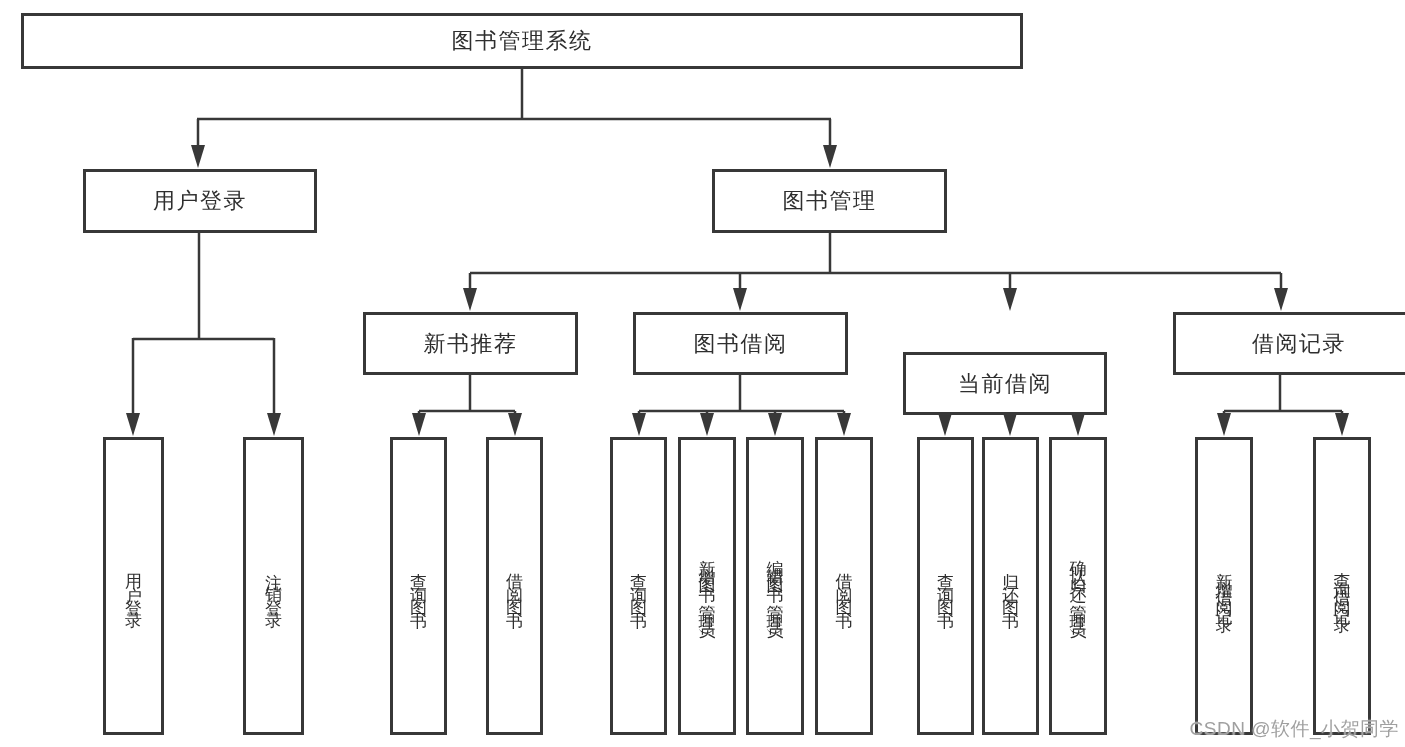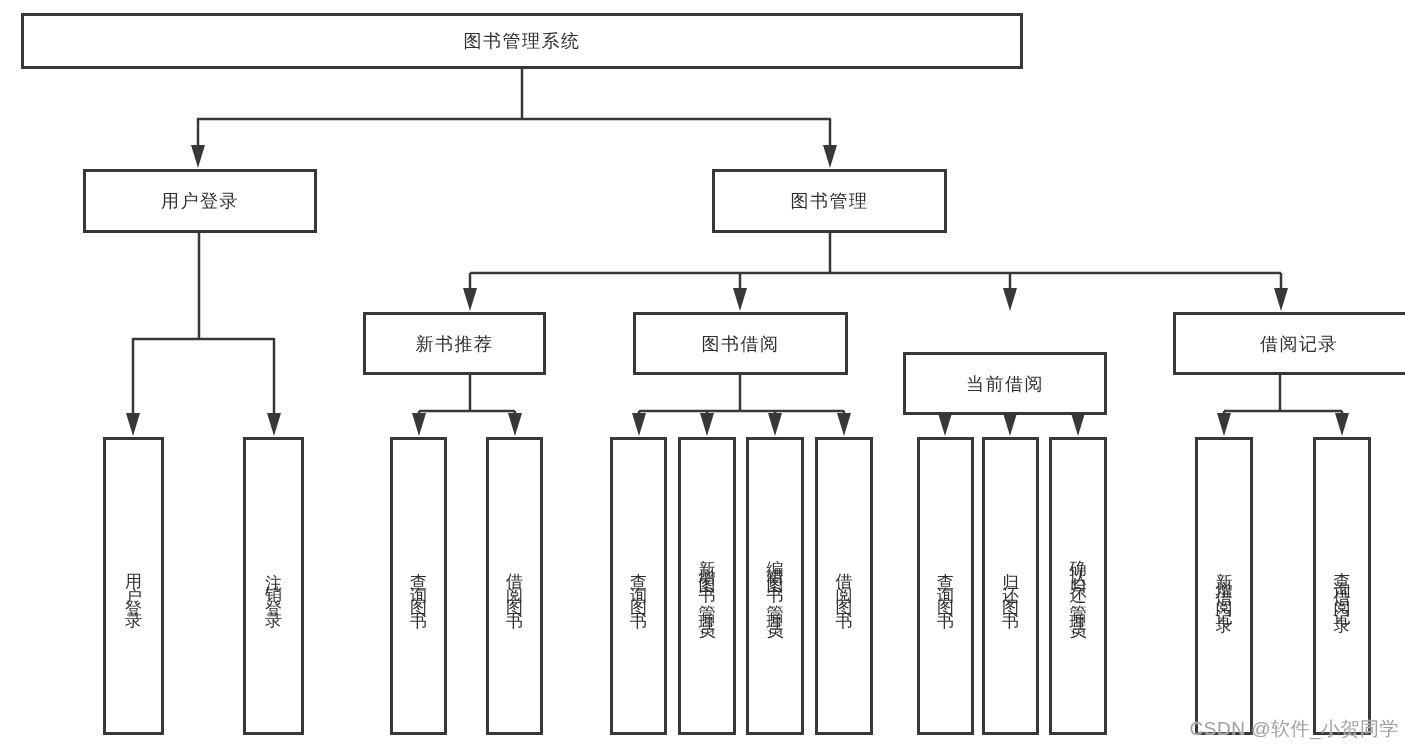--- a/index.html
+++ b/index.html
@@ -16,21 +16,21 @@
     box-sizing:border-box;
     border:3px solid #383838;
     background:#ffffff;
     display:flex;
     align-items:center;
     justify-content:center;
     color:#2e2e2e;
     z-index:2;
   }
   .hlabel{
-    font-size:18px;
+    font-size:22px;
     letter-spacing:1.5px;
     white-space:nowrap;
   }
   .root{left:21px;top:13px;width:1002px;height:56px;}
   .lvl1{top:169px;height:64px;}
   .lvl2{top:312px;height:63px;}
   .leaf{
     top:437px;height:298px;
     writing-mode:vertical-rl;
     font-size:17px;
@@ -124,21 +124,21 @@
     <span>图书管理系统</span>
   </div>
 
   <div class="box lvl1 hlabel" style="left:83px;width:234px;">
     <span>用户登录</span>
   </div>
   <div class="box lvl1 hlabel" style="left:712px;width:235px;text-align:center;">
     <span>图书管理</span>
   </div>
 
-  <div class="box lvl2 hlabel" style="left:363px;width:183px;">
+  <div class="box lvl2 hlabel" style="left:363px;width:215px;">
     <span>新书推荐</span>
   </div>
   <div class="box lvl2 hlabel" style="left:633px;width:215px;">
     <span>图书借阅</span>
   </div>
   <div class="box lvl2 hlabel" style="left:903px;width:204px;margin-top:40px;">
     <span>当前借阅</span>
   </div>
   <div class="box lvl2 hlabel" style="left:1173px;width:252px;">
     <span>借阅记录</span>

